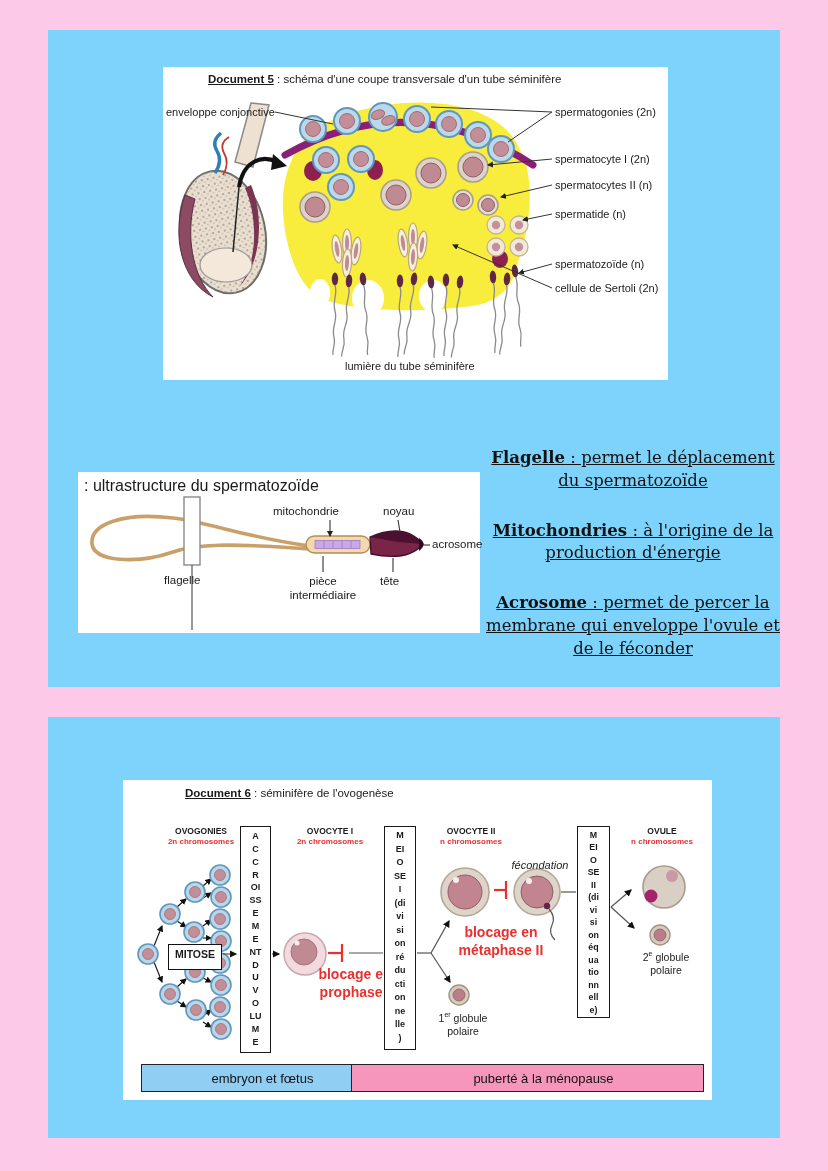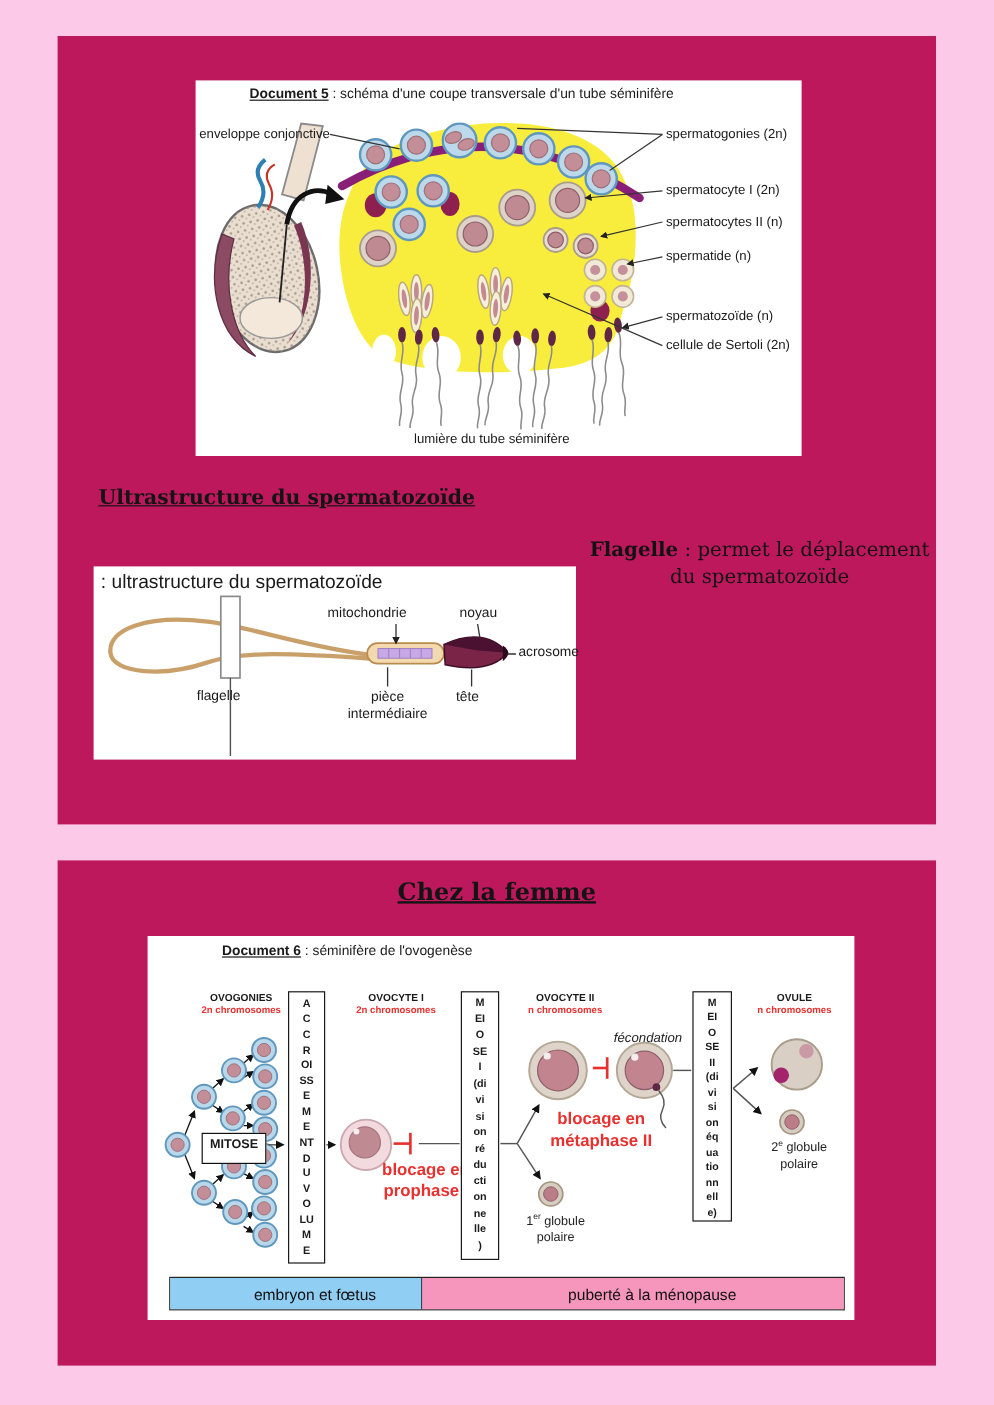--- a/index.html
+++ b/index.html
@@ -1,21 +1,21 @@
 <!DOCTYPE html>
 <html><head>
 <meta charset="utf-8">
 <style>
   html,body{margin:0;padding:0;}
   body{
     width:828px;height:1171px;position:relative;overflow:hidden;
     background:#fcc9e8;
     font-family:"Liberation Sans",sans-serif;color:#1a1a1a;
   }
-  .card{position:absolute;background:#be185d;}
+  .card{position:absolute;background:#7dd3fc;}
   #card1{left:48px;top:30px;width:732px;height:657px;}
   #card2{left:48px;top:717px;width:732px;height:421px;}
   .whitebox{position:absolute;background:#ffffff;}
   .lab{position:absolute;font-size:11px;white-space:nowrap;color:#1a1a1a;z-index:2;}
   .doc-title{position:absolute;font-size:11.5px;white-space:nowrap;z-index:2;}
   .doc-title .dt-b{font-weight:bold;text-decoration:underline;}
   svg{position:absolute;left:0;top:0;z-index:1;}
   
   #doc5-box{left:115px;top:37px;width:505px;height:313px;}
   
@@ -28,21 +28,21 @@
   
   #sperm-box{left:30px;top:442px;width:402px;height:161px;}
   #sperm-box .lab{font-size:11.5px;}
   .lab.center{transform:translateX(-50%);text-align:center;white-space:pre-line;line-height:1.2;}
   
   #notes{
     position:absolute;left:436px;top:417px;width:298px;text-align:center;
     font-family:"DejaVu Serif","Liberation Serif",serif;font-size:16.5px;
     line-height:1.38;color:#121212;z-index:2;
   }
-  #notes p{margin:0 0 27px 0;}
+  #notes p{margin:0 0 27px 0;text-decoration:underline;}
   
   #doc6-box{left:75px;top:63px;width:589px;height:320px;}
   .colhead{position:absolute;font-size:8.5px;font-weight:bold;transform:translateX(-50%);white-space:nowrap;z-index:2;}
   .colsub{position:absolute;font-size:8px;font-weight:bold;color:#e8302e;transform:translateX(-50%);white-space:nowrap;z-index:2;}
   .vbox{
     position:absolute;border:1.5px solid #1a1a1a;background:#fff;box-sizing:border-box;
     font-weight:bold;text-align:center;white-space:pre-line;z-index:3;
   }
   #vbox-acc{left:117px;top:46px;width:31px;height:227px;font-size:9px;line-height:1.43;padding-top:3px;}
   #vbox-m1{left:261px;top:46px;width:32px;height:224px;font-size:9px;line-height:1.5;padding-top:2px;}
@@ -215,21 +215,20 @@
     <div class="lab" style="left:3px;top:39px;">enveloppe conjonctive</div>
     <div class="lab" style="left:392px;top:39px;">spermatogonies (2n)</div>
     <div class="lab" style="left:392px;top:86px;">spermatocyte I (2n)</div>
     <div class="lab" style="left:392px;top:112px;">spermatocytes II (n)</div>
     <div class="lab" style="left:392px;top:141px;">spermatide (n)</div>
     <div class="lab" style="left:392px;top:191px;">spermatozoïde (n)</div>
     <div class="lab" style="left:392px;top:215px;">cellule de Sertoli (2n)</div>
     <div class="lab" style="left:182px;top:293px;">lumière du tube séminifère</div>
   </div>
 
-  <div class="serif-head" id="ultra-head">Ultrastructure du spermatozoïde</div>
 
   <div class="whitebox" id="sperm-box">
     <div class="lab" style="left:6px;top:5px;font-size:16px;">: ultrastructure du spermatozoïde</div>
 
     <svg width="402" height="161" viewBox="0 0 402 161">
       <defs>
         <marker id="sp-ah" markerWidth="7" markerHeight="7" refX="5" refY="3" orient="auto">
           <path d="M0,0 L6,3 L0,6 Z" fill="#222"></path>
         </marker>
       </defs>
@@ -267,25 +266,26 @@
     <div class="lab" style="left:305px;top:33px;">noyau</div>
     <div class="lab" style="left:354px;top:66px;">acrosome</div>
     <div class="lab" style="left:86px;top:102px;">flagelle</div>
     <div class="lab center" style="left:245px;top:103px;">pièce
 intermédiaire</div>
     <div class="lab" style="left:302px;top:103px;">tête</div>
   </div>
 
   <div id="notes">
     <p><b>Flagelle</b><span> : permet le déplacement du spermatozoïde</span></p>
+    <p><b>Mitochondries</b><span> : à l'origine de la production d'énergie</span></p>
+    <p><b>Acrosome</b><span> : permet de percer la membrane qui enveloppe l'ovule et de le féconder</span></p>
   </div>
 </div>
 
 <div class="card" id="card2">
-  <div class="serif-head" id="femme-head">Chez la femme</div>
 
   <div class="whitebox" id="doc6-box">
     <div class="doc-title" style="left:62px;top:7px;">
       <span class="dt-b">Document 6</span><span> : séminifère de l'ovogenèse</span>
     </div>
 
     <svg width="589" height="320" viewBox="0 0 589 320">
       <defs>
         <marker id="d6-ah" markerWidth="7" markerHeight="7" refX="5" refY="3" orient="auto">
           <path d="M0,0 L6,3 L0,6 Z" fill="#111"></path>

